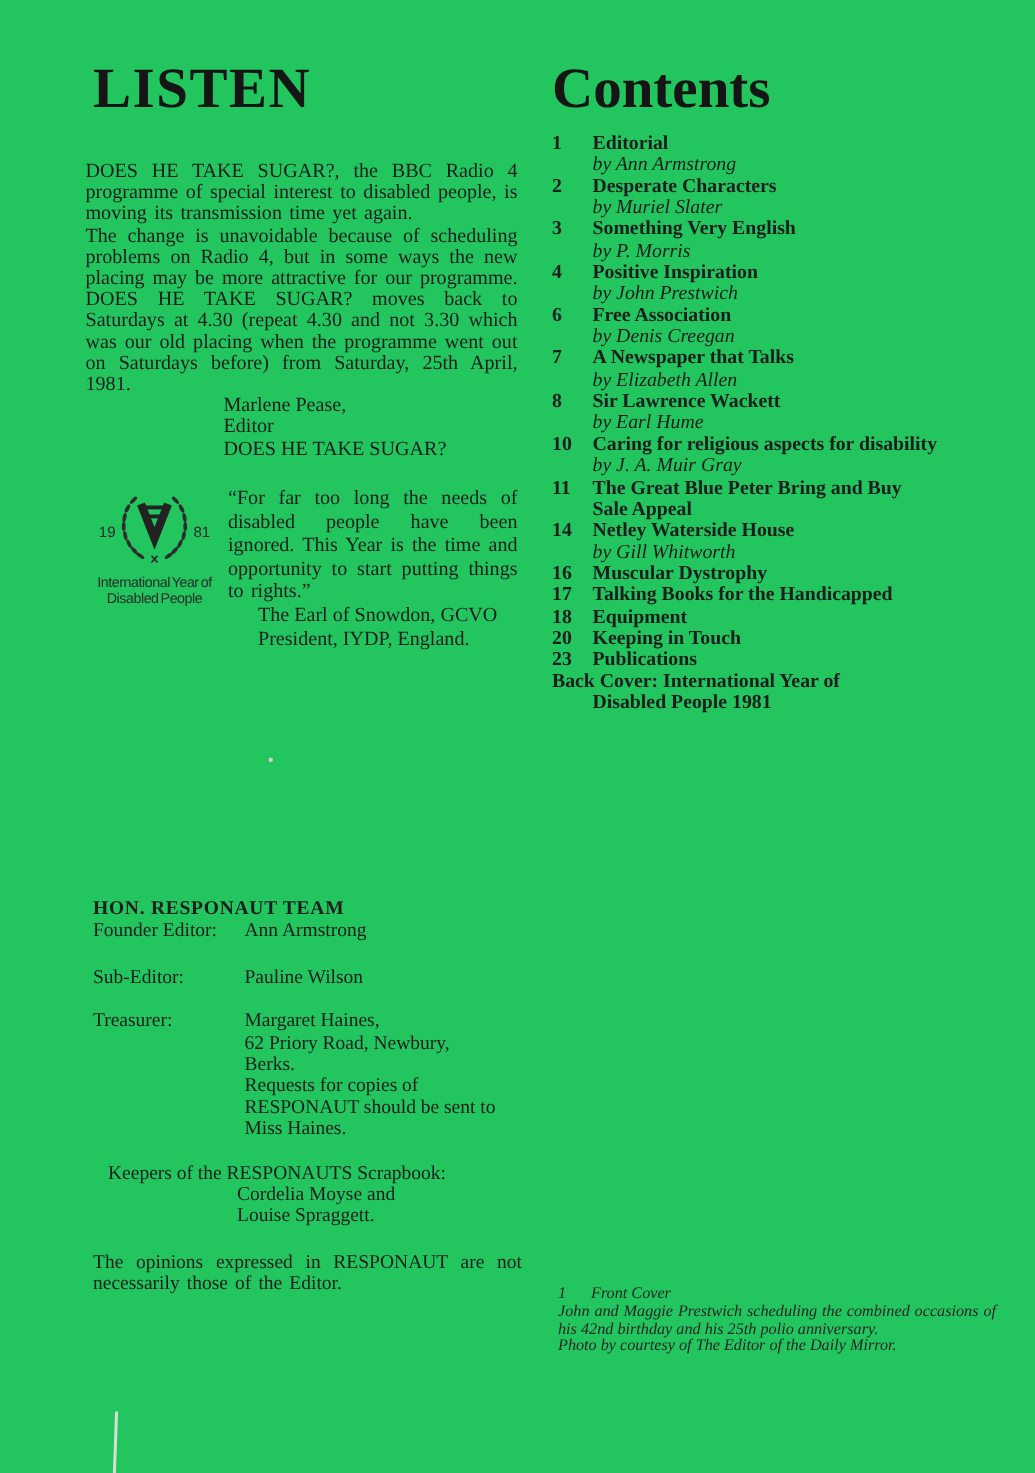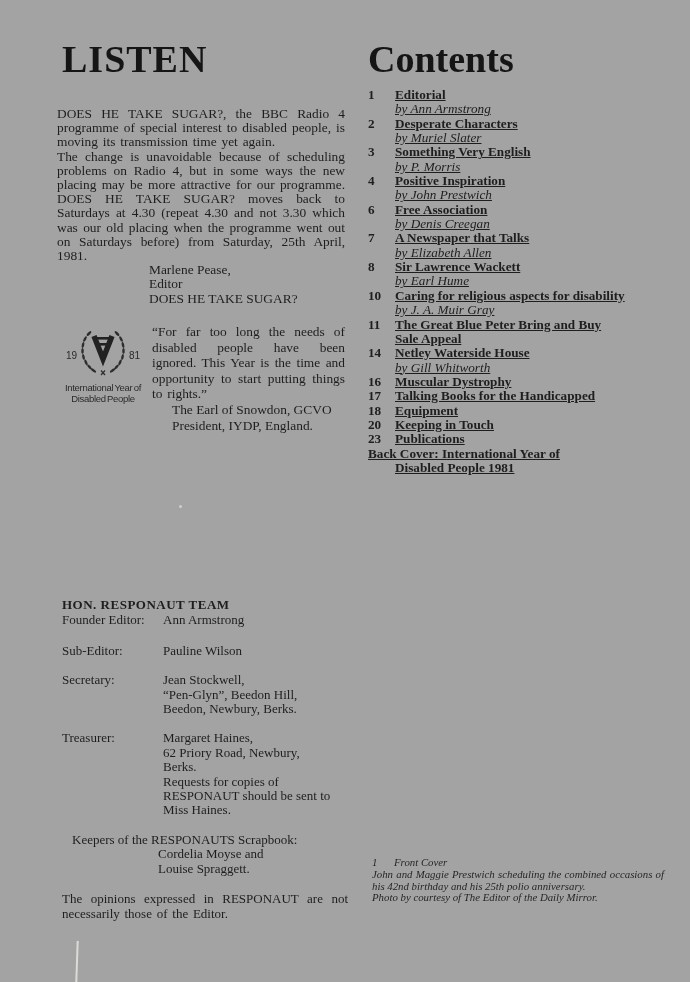--- a/index.html
+++ b/index.html
@@ -1,19 +1,19 @@
 <!DOCTYPE html>
 <html><head>
 <meta charset="utf-8">
 <style>
   html,body{margin:0;padding:0;background:#e8e8e4;}
   .page{
     position:relative;
     width:690px;height:982px;
-    background:#a3a3a3;
+    background:#22c55e;
     font-family:"Liberation Serif", serif;
     color:#1e1e1e;
     overflow:hidden;
     margin:0 auto;
   }
   
   .listen-heading{
     position:absolute;left:62px;top:40px;
     font-size:38px;font-weight:bold;letter-spacing:1px;
     color:#151515;margin:0;line-height:1;
@@ -48,21 +48,21 @@
   .contents{position:absolute;left:368px;top:40px;width:300px;}
   .contents-heading{
     font-size:38px;font-weight:bold;color:#151515;
     margin:0 0 10px 0;line-height:1;
   }
   .toc-row{display:flex;align-items:flex-start;}
   .toc-num{
     flex:none;width:27px;font-weight:bold;
     font-size:13.2px;line-height:14.35px;
   }
-  .toc-text{flex:1;text-decoration:underline;}
+  .toc-text{flex:1;}
   .toc-title{font-weight:bold;font-size:13.2px;line-height:14.35px;}
   .toc-byline{font-style:italic;font-size:13.2px;line-height:14.35px;}
   .backcover .toc-text{margin-left:0;}
   .backcover .toc-title2{padding-left:27px;}
   
   .team{position:absolute;left:62px;top:598px;width:286px;font-size:13px;line-height:14.4px;}
   .team-heading{font-weight:bold;letter-spacing:0.5px;margin-bottom:1px;}
   .team-row{display:flex;margin-bottom:15px;}
   .team-row.first{margin-bottom:16px;}
   .team-label{flex:none;width:101px;}
@@ -268,28 +268,20 @@
           <div>Ann Armstrong</div>
         </div>
     </div>
     <div class="team-row">
       <span class="team-label">Sub-Editor:</span>
       <div class="team-value">
           <div>Pauline Wilson</div>
         </div>
     </div>
     <div class="team-row">
-      <span class="team-label">Secretary:</span>
-      <div class="team-value">
-        <div>Jean Stockwell,</div>
-        <div>“Pen-Glyn”, Beedon Hill,</div>
-        <div>Beedon, Newbury, Berks.</div>
-      </div>
-    </div>
-    <div class="team-row">
       <span class="team-label">Treasurer:</span>
       <div class="team-value">
         <div>Margaret Haines,</div>
         <div>62 Priory Road, Newbury,</div>
         <div>Berks.</div>
         <div>Requests for copies of</div>
         <div>RESPONAUT should be sent to</div>
         <div>Miss Haines.</div>
       </div>
     </div>

